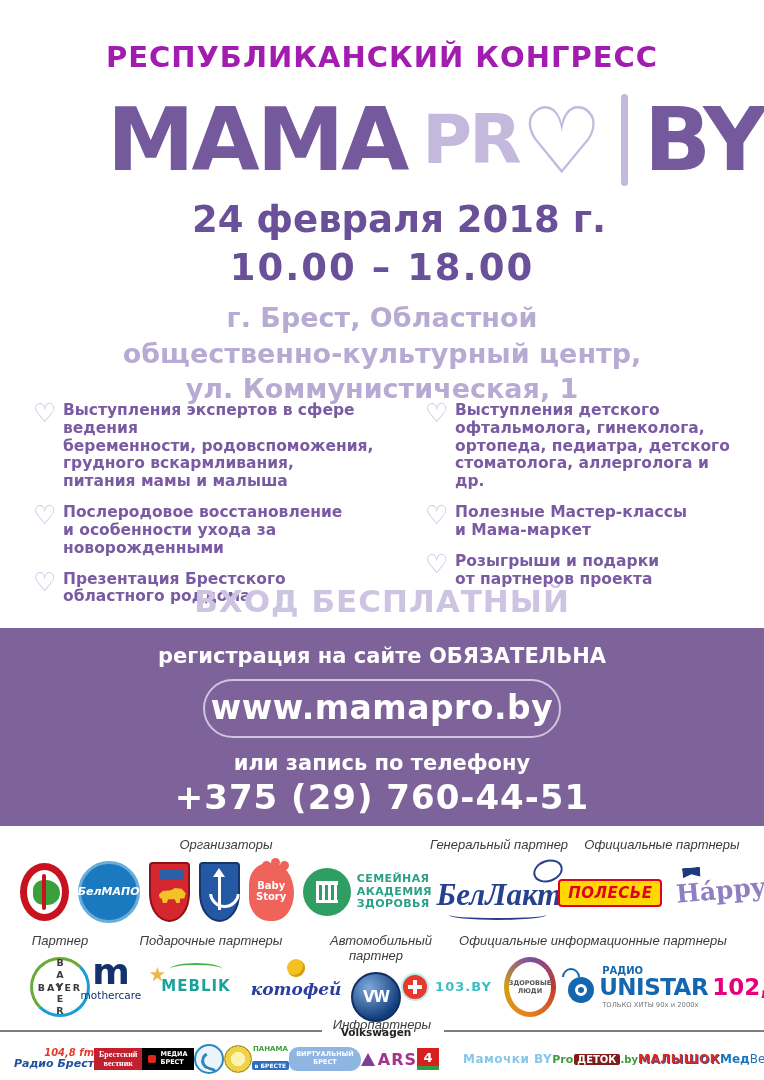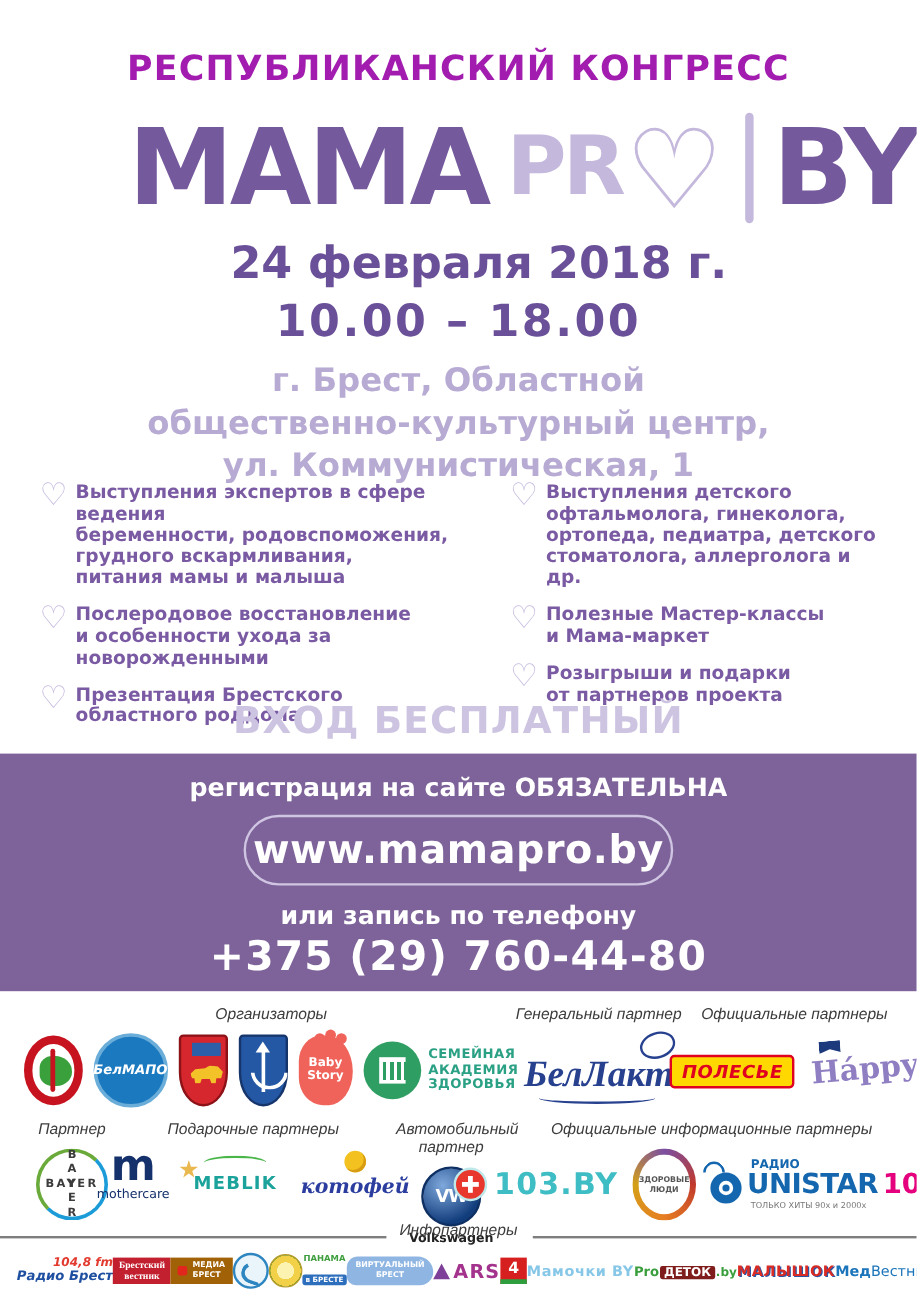--- a/index.html
+++ b/index.html
@@ -128,21 +128,21 @@
   .vw-circle{width:46px;height:46px;border-radius:50%;margin:0 auto;
         background:radial-gradient(circle at 35% 30%,#7fa9dc,#123d7c 72%);
         border:2px solid #0e2f61;display:flex;align-items:center;justify-content:center;}
   .vw-letters{color:#fff;font-weight:800;font-size:15px;letter-spacing:-1px;}
   .vw-name{font-size:10.5px;font-weight:bold;color:#222;margin-top:4px;}
   .lg-103{display:flex;align-items:center;margin-right:12px;}
   .c103{width:24px;height:24px;border-radius:50%;background:#e8372c;border:2px solid #bfe8ea;
         position:relative;margin-right:6px;}
   .c103::before{content:"";position:absolute;left:50%;top:5px;bottom:5px;width:4px;margin-left:-2px;background:#fff;}
   .c103::after{content:"";position:absolute;top:50%;left:5px;right:5px;height:4px;margin-top:-2px;background:#fff;}
-  .t103{font-size:25px;font-weight:800;color:#3fbdc5;letter-spacing:1px;}
+  .t103{font-size:13px;font-weight:800;color:#3fbdc5;letter-spacing:1px;}
   .lg-zdorovye{width:50px;height:50px;border-radius:50%;border:5px solid transparent;margin-right:12px;
         background:linear-gradient(#fff,#fff) padding-box,
                    conic-gradient(#7b4fa0,#c0392b,#e67e22,#d4a017,#7b4fa0) border-box;
         display:flex;align-items:center;justify-content:center;}
   .zl-text{font-size:6.5px;font-weight:bold;color:#555;text-align:center;line-height:1.3;}
   .lg-unistar{display:flex;align-items:flex-start;}
   .un-icon{width:26px;height:26px;border-radius:50%;background:#1467ae;position:relative;margin:12px 5px 0 0;}
   .un-dot{position:absolute;inset:7px;border:3px solid #fff;border-radius:50%;}
   .un-icon::before{content:"";position:absolute;top:-9px;left:-6px;width:14px;height:14px;
         border:2.5px solid #1467ae;border-color:#1467ae transparent transparent #1467ae;
@@ -158,42 +158,42 @@
   .info-label{position:absolute;top:1018px;left:0;width:100%;}
 
   
   .row3{position:absolute;top:1042px;left:14px;width:736px;height:34px;
         display:flex;align-items:center;justify-content:space-between;}
   .sm{flex:0 0 auto;}
   .rb-freq{color:#e23a2e;font-size:10px;font-weight:800;font-style:italic;text-align:right;line-height:1;}
   .rb-name{color:#1f4fa0;font-size:11px;font-weight:800;font-style:italic;line-height:1.1;}
   .sm-vestnik{background:#c21f2f;color:#fff;padding:2px 5px;text-align:center;
         font-family:"Liberation Serif",serif;font-size:8px;font-weight:bold;line-height:1.15;}
-  .sm-media{background:#a16207;color:#fff;padding:3px 6px;display:flex;align-items:center;}
+  .sm-media{background:#000000;color:#fff;padding:3px 6px;display:flex;align-items:center;}
   .md-dot{width:8px;height:8px;background:#e0261d;border-radius:2px;margin-right:4px;}
   .md-text{font-size:6.5px;font-weight:bold;line-height:1.2;}
   .sm-swan{width:26px;height:26px;border-radius:50%;border:2px solid #2e86c1;background:#eaf4fb;position:relative;}
   .sm-swan::before{content:"";position:absolute;left:5px;top:6px;width:13px;height:12px;
         border:3px solid #2e86c1;border-color:transparent transparent #2e86c1 #2e86c1;
         border-radius:50% 50% 0 50%;transform:rotate(18deg);}
   .sm-emblem{width:26px;height:26px;border-radius:50%;border:1px solid #b89a2a;
         background:radial-gradient(circle,#fdf3b0 38%,#f2d148 39% 68%,#7aa62e 69%);}
   .sm-panama{text-align:center;}
   .pn-top{color:#3e9e3e;font-size:7px;font-weight:800;line-height:1.1;}
   .pn-bot{display:inline-block;background:#2e6fbd;color:#fff;font-size:6px;font-weight:bold;
         padding:1px 3px;border-radius:2px;}
   .sm-virtual{background:#8fb6e3;color:#fff;font-size:6.5px;font-weight:bold;text-align:center;
         padding:4px 7px;border-radius:10px 14px 12px 8px;line-height:1.2;}
   .sm-ars{display:flex;align-items:center;}
   .ars-tri{width:0;height:0;border-left:7px solid transparent;border-right:7px solid transparent;
         border-bottom:13px solid #7d3f98;margin-right:3px;}
   .ars-t{font-size:16px;font-weight:bold;color:#a3338c;letter-spacing:1px;}
   .sm-ch4{width:22px;height:18px;background:#d6201f;color:#fff;font-weight:800;font-size:13px;
         display:flex;align-items:center;justify-content:center;border-bottom:4px solid #2f9e3f;}
-  .sm-mamochki{font-size:12px;font-weight:bold;color:#86c7e8;letter-spacing:0.5px;}
+  .sm-mamochki{font-size:12px;font-weight:bold;color:#86c7e8;letter-spacing:0.5px;padding-left:24px;}
   .sm-prodetok{display:flex;align-items:baseline;}
   .pd-pro{color:#3a9e3c;font-weight:800;font-size:11px;}
   .pd-box{background:#7f1d1d;color:#fff;font-weight:800;font-size:10px;padding:0 3px;border-radius:2px;margin:0 1px;}
   .pd-by{color:#3a9e3c;font-weight:800;font-size:10px;}
   .sm-malyshok{font-size:12px;font-weight:800;color:#d92b24;text-shadow:1px 1px 0 #2b55a5;letter-spacing:0.5px;}
   .sm-medvestnik{font-size:12px;color:#1b75bb;}
   .mv-med{font-weight:800;}
 </style>
 </head>
 <body>
@@ -255,21 +255,21 @@
       </div>
     </div>
   </div>
 
   <div class="free-entry">ВХОД БЕСПЛАТНЫЙ</div>
 
   <div class="banner">
     <div class="banner-reg">регистрация на сайте ОБЯЗАТЕЛЬНА</div>
     <div class="url-box">www.mamapro.by</div>
     <div class="phone-label">или запись по телефону</div>
-    <div class="phone">+375 (29) 760-44-80</div>
+    <div class="phone">+375 (29) 760-44-51</div>
   </div>
 
   <div class="pgroup" style="left:20px;top:838px;width:412px;">
     <div class="plabel">Организаторы</div>
     <div class="prow">
       <div class="lg-minzdrav">
         <div class="mz-inner"></div>
         <div class="mz-staff"></div>
       </div>
       <div class="lg-belmapo">

